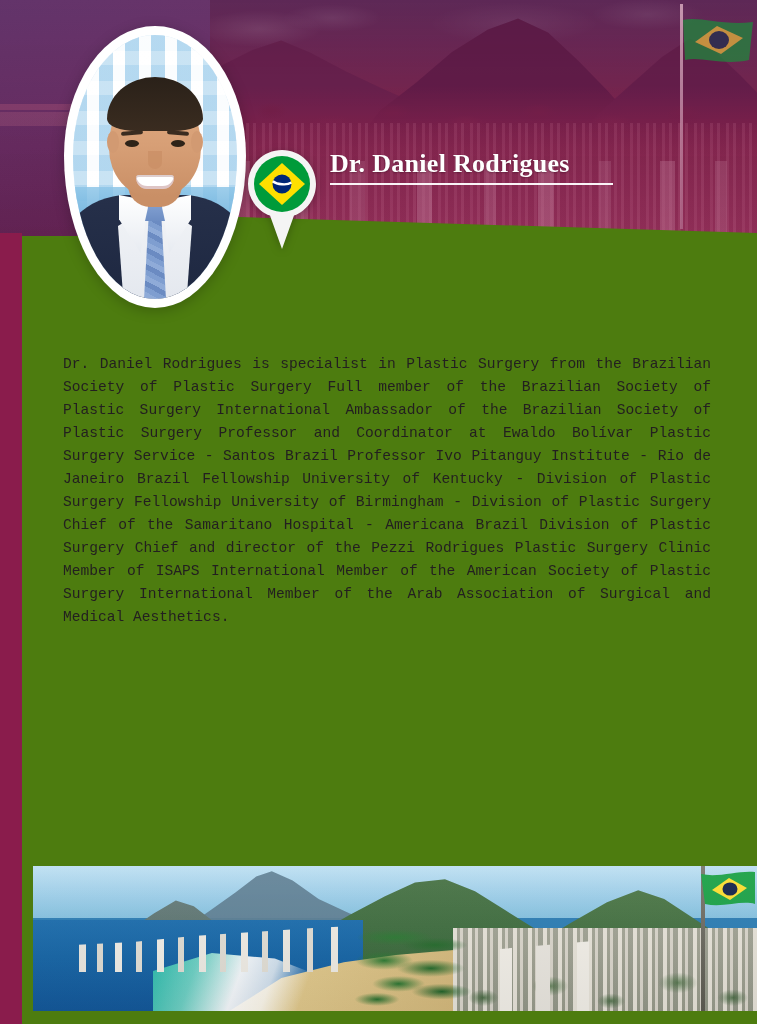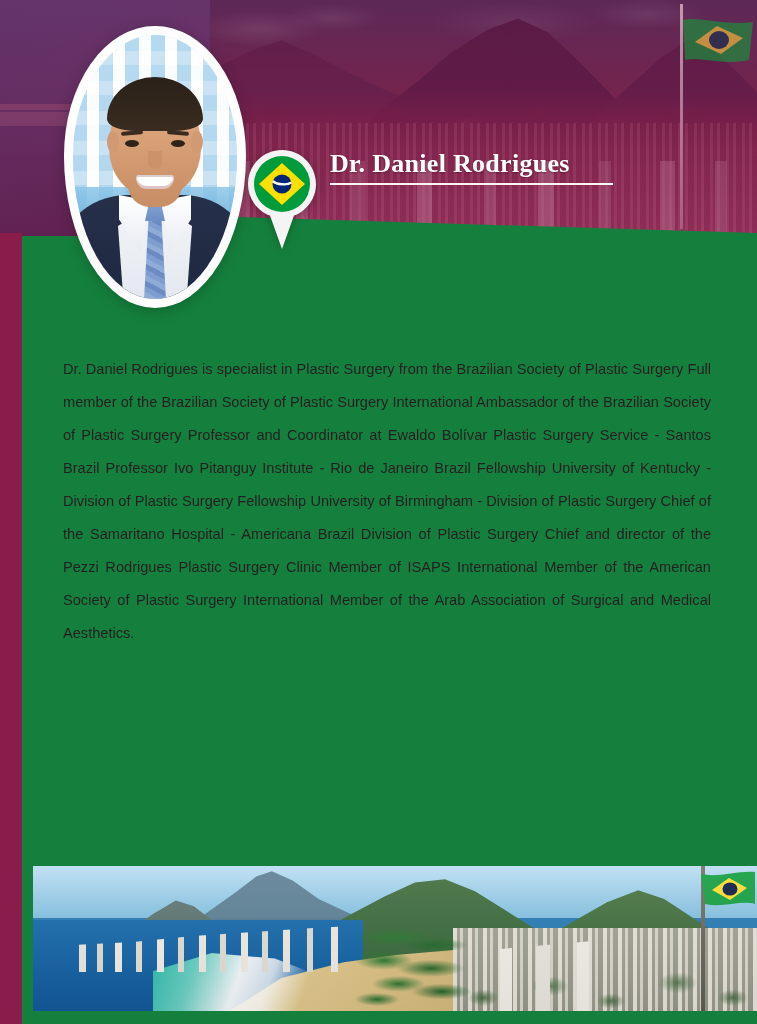--- a/index.html
+++ b/index.html
@@ -13,21 +13,21 @@
     height: 1024px;
     position: relative;
     overflow: hidden;
     font-family: "Liberation Sans", sans-serif;
     -webkit-font-smoothing: antialiased;
   }
 
   .page {
     position: absolute;
     inset: 0;
-    background: #15803d;
+    background: #4d7c0f;
     overflow: hidden;
   }
 
   
   .side-bar {
     position: absolute;
     left: 0;
     top: 233px;
     width: 22px;
     height: 791px;
@@ -314,23 +314,23 @@
     opacity: .95;
   }
 
   
   .bio {
     position:absolute;
     left: 63px;
     top: 338px;
     width: 648px;
     z-index: 5;
-    font-family: Liberation Sans, sans-serif;
+    font-family: Liberation Mono, monospace;
     font-size: 14.6px;
-    line-height: 33px;
+    line-height: 23px;
     color: #231F20;
     text-align: justify;
     text-justify: inter-word;
     hyphens: none;
   }
 
   
   .bottom-photo {
     position:absolute;
     left: 33px;

